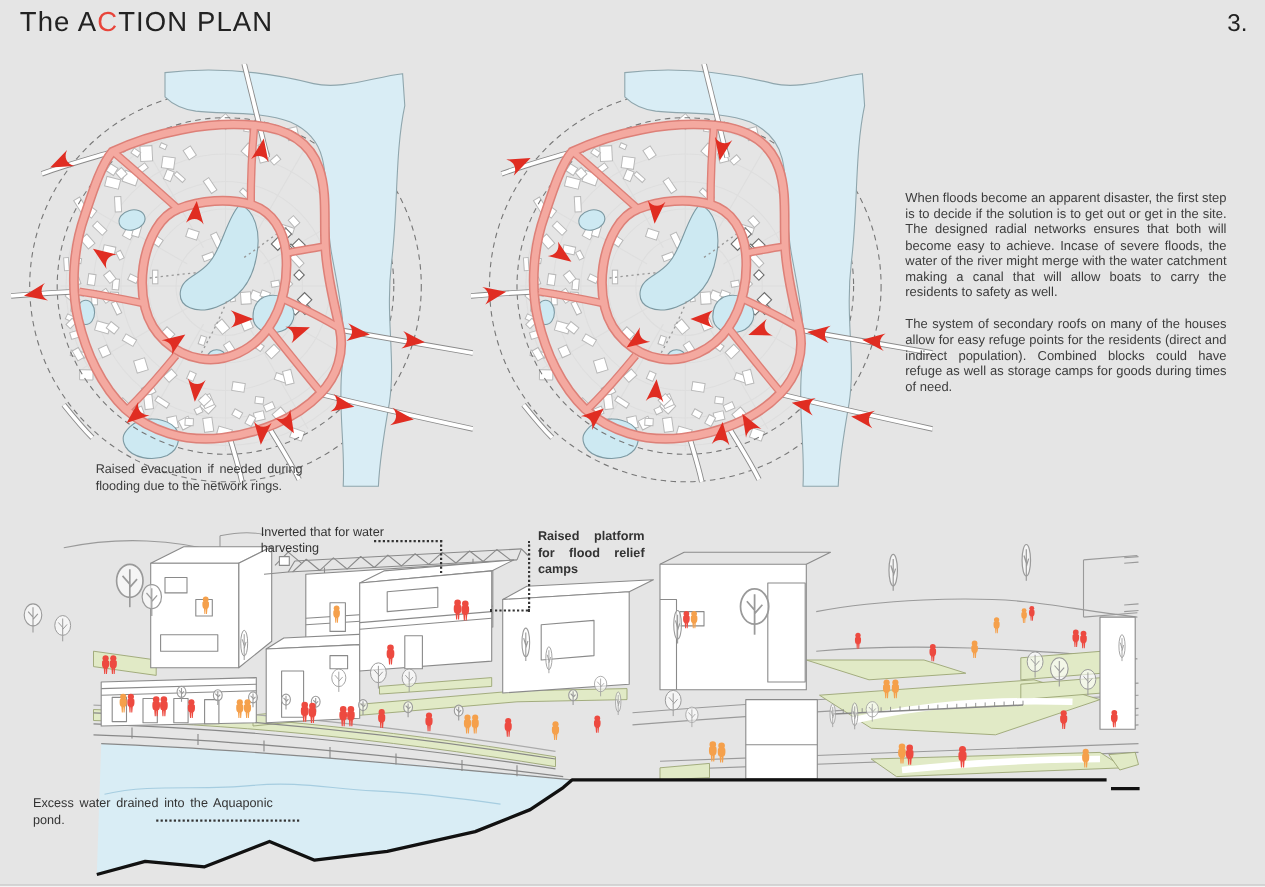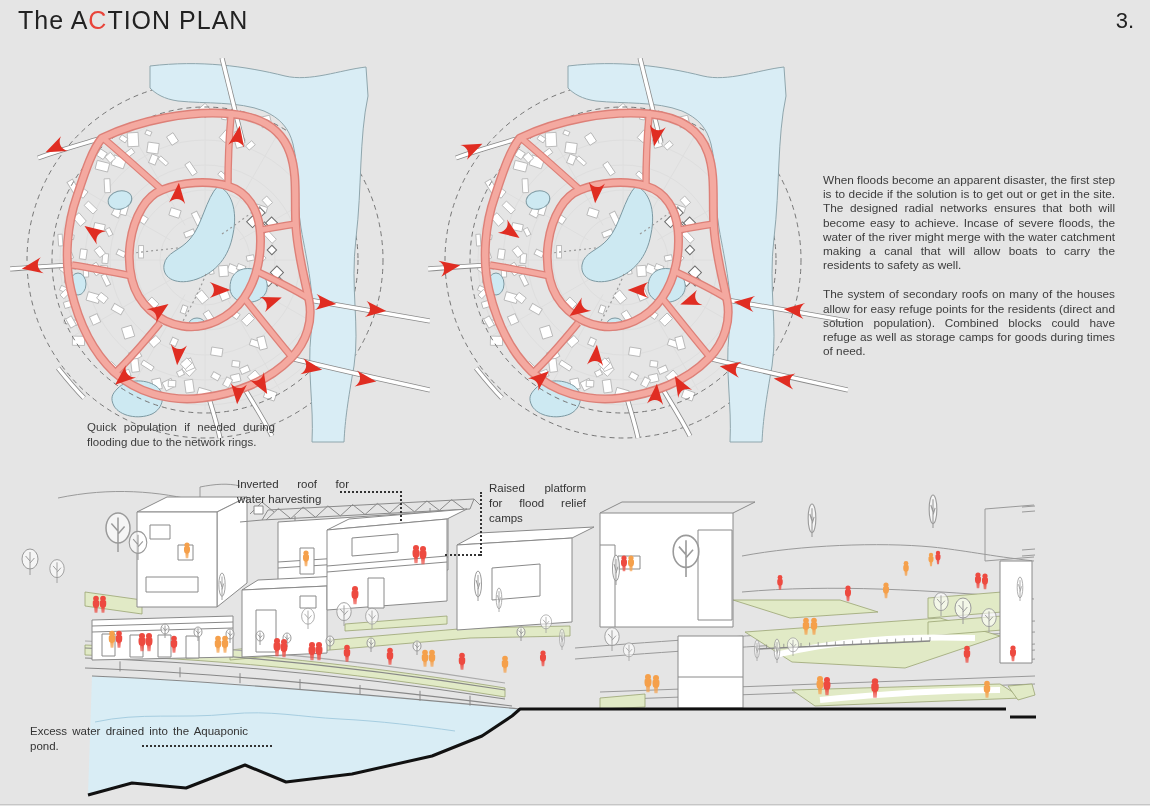--- a/index.html
+++ b/index.html
@@ -13,21 +13,21 @@
   #map-evac{left:10px;}
   #map-entry{left:428px;}
   .caption{position:absolute;font-size:11.5px;line-height:14.5px;text-align:justify;color:#3c3c3c;}
   #caption-evac{left:87px;top:420px;width:188px;}
   #caption-entry{left:478px;top:415px;width:200px;}
   .textcol{position:absolute;left:823px;top:163px;width:292px;font-size:11.8px;line-height:14.2px;text-align:justify;margin-top:10px;}
   .textcol p{margin:0 0 15px 0;}
   #illus{position:absolute;left:0;top:455px;width:1150px;height:351px;}
   .anno{position:absolute;font-size:11.5px;line-height:15px;color:#333;text-align:justify;}
   #anno-inverted{left:237px;top:477px;width:112px;}
-  #anno-raised{left:489px;top:481px;width:97px;}
+  #anno-raised{left:489px;top:481px;width:97px;font-weight:bold;}
   #anno-excess{left:30px;top:724px;width:218px;}
   .leader-h{position:absolute;height:0;border-top:2.5px dotted #333;}
   .leader-v{position:absolute;width:0;border-left:2.5px dotted #333;}
   #leader-inverted-h{left:340px;top:491px;width:62px;}
   #leader-inverted-v{left:400px;top:491px;height:30px;}
   #leader-raised-v{left:480px;top:492px;height:64px;}
   #leader-raised-h{left:445px;top:554px;width:35px;}
   #leader-excess{left:142px;top:745px;width:130px;}
   .page-edge{position:absolute;left:0;right:0;bottom:1px;border-top:1px solid #c6c6c6;}
 </style>
@@ -491,25 +491,25 @@
         <path d="M9,0 L-9,7 C-4,3 -4,-3 -9,-7 Z" transform="translate(262,243) rotate(160) scale(1.15)"></path>
         <path d="M9,0 L-9,7 C-4,3 -4,-3 -9,-7 Z" transform="translate(316,245) rotate(186) scale(1.15)"></path>
         <path d="M9,0 L-9,7 C-4,3 -4,-3 -9,-7 Z" transform="translate(366,252) rotate(186) scale(1.15)"></path>
         <path d="M9,0 L-9,7 C-4,3 -4,-3 -9,-7 Z" transform="translate(302,310) rotate(190) scale(1.15)"></path>
         <path d="M9,0 L-9,7 C-4,3 -4,-3 -9,-7 Z" transform="translate(356,322) rotate(188) scale(1.15)"></path>
         <path d="M9,0 L-9,7 C-4,3 -4,-3 -9,-7 Z" transform="translate(228,336) rotate(275) scale(1.15)"></path>
         <path d="M9,0 L-9,7 C-4,3 -4,-3 -9,-7 Z" transform="translate(252,327) rotate(240) scale(1.15)"></path>
       </g>
     </svg>
 
-  <div class="caption" id="caption-evac">Quick population if needed during flooding due to the network rings.</div>
+  <div class="caption" id="caption-evac">Raised evacuation if needed during flooding due to the network rings.</div>
 
   <div class="textcol">
     <p>When floods become an apparent disaster, the first step is to decide if the solution is to get out or get in the site.  The designed radial networks ensures that both will become easy to achieve. Incase of severe floods, the water of the river might merge with the water catchment  making a canal that will allow boats to carry the residents to safety as well.</p>
-    <p>The system of secondary roofs on many of the houses allow for easy refuge points for the residents (direct and solution population). Combined blocks could have refuge as well as storage camps for goods during times of need.</p>
+    <p>The system of secondary roofs on many of the houses allow for easy refuge points for the residents (direct and indirect population). Combined blocks could have refuge as well as storage camps for goods during times of need.</p>
   </div>
 
   <svg id="illus" viewBox="0 455 1150 351">
 
     <g fill="none" stroke="#9a9a9a" stroke-width="1">
       <path d="M58,498 C110,487 160,491 200,502"></path>
       <path d="M200,487 L200,502"></path>
       <path d="M200,487 C215,484 228,483 240,486"></path>
       <path d="M742,556 C800,545 880,542 932,547 C962,550 990,556 1034,561"></path>
       <path d="M742,592 C830,584 930,590 1034,599"></path>
@@ -1013,21 +1013,21 @@
           <path d="M-2.2,-3.6 C-2.6,-0.8 -2,1 -1.2,1 L-0.9,4.8 L-0.25,4.8 L-0.1,1.4 L0.1,1.4 L0.25,4.8 L0.9,4.8 L1.2,1 C2,1 2.6,-0.8 2.2,-3.6 C1,-4.8 -1,-4.8 -2.2,-3.6 Z"></path>
         </g>
       </g>
 
     <g fill="none" style="stroke:var(--c-section_black)" stroke-width="3" stroke-linejoin="round">
       <path d="M88,795 L132,783 L186,788 L245,765 L286,782 L352,774 L432,756 L482,736 L512,716 L520,709 L1006,709"></path>
       <path d="M1010,717 L1036,717"></path>
     </g>
   </svg>
 
-  <div class="anno" id="anno-inverted">Inverted roof for water harvesting</div>
+  <div class="anno" id="anno-inverted">Inverted that for water harvesting</div>
   <div class="leader-h" id="leader-inverted-h"></div>
   <div class="leader-v" id="leader-inverted-v"></div>
 
   <div class="anno" id="anno-raised">Raised platform for flood relief camps</div>
   <div class="leader-v" id="leader-raised-v"></div>
   <div class="leader-h" id="leader-raised-h"></div>
 
   <div class="anno" id="anno-excess">Excess water drained into the Aquaponic pond.</div>
   <div class="leader-h" id="leader-excess"></div>
 

